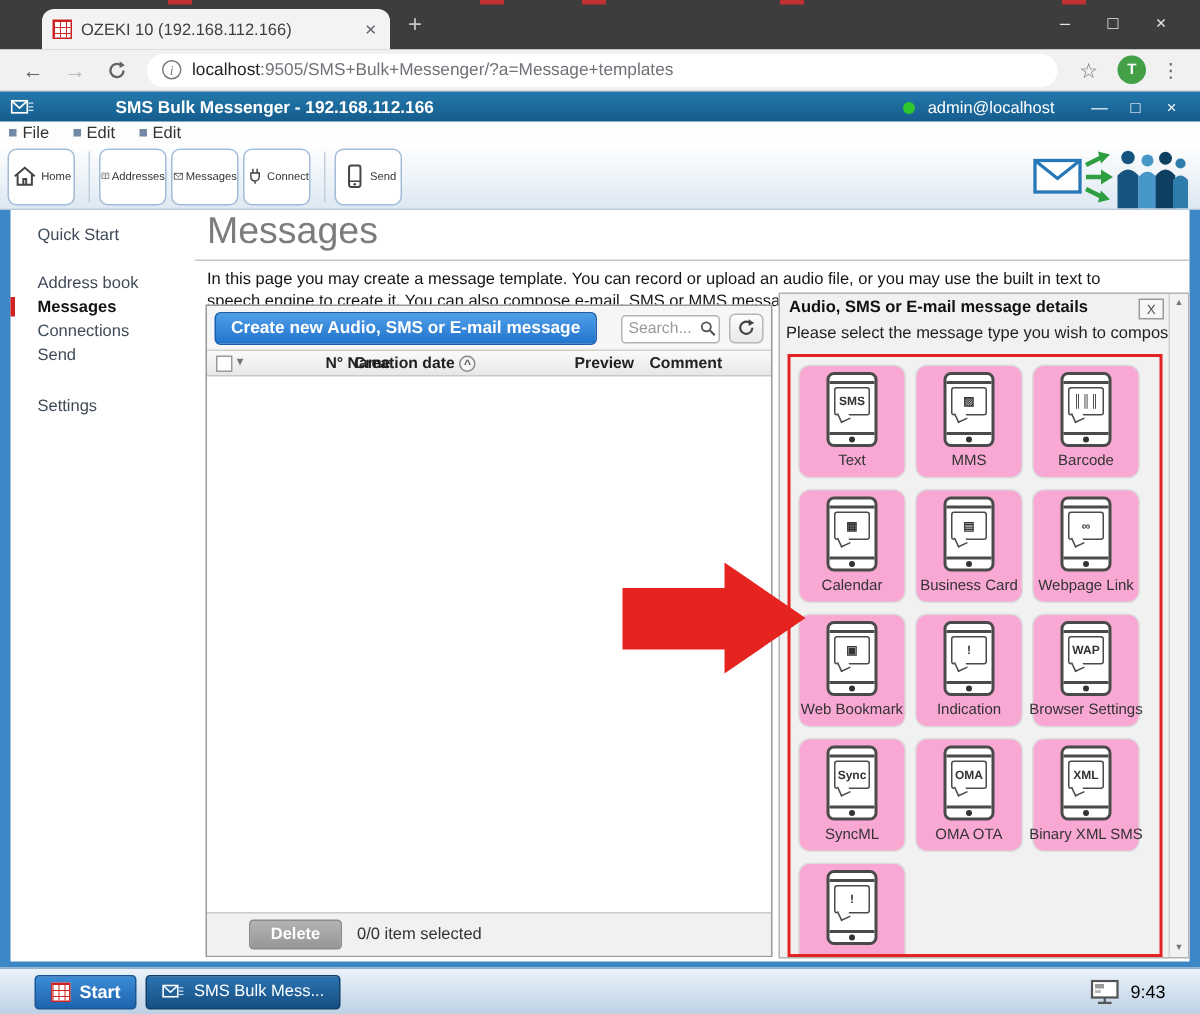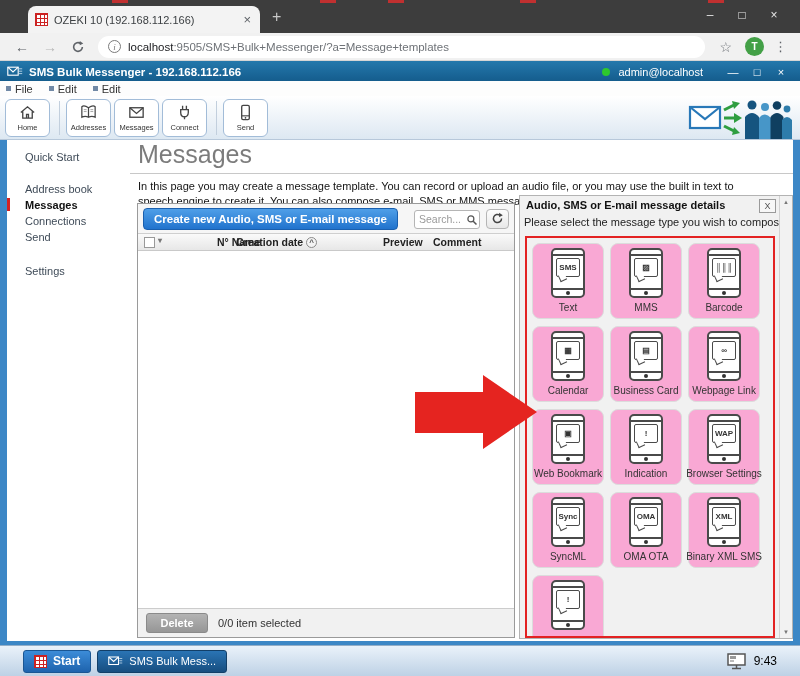--- a/index.html
+++ b/index.html
@@ -35,39 +35,39 @@
   .url-host { color:#202124; }
   .url-rest { color:#6e7277; }
   .star-ic { color:#6e7277; font-size:14px; margin:0 8px; }
   .avatar { width:19px; height:19px; border-radius:50%; background:#43a047; color:#fff; font-size:10px;
             font-weight:bold; display:flex; align-items:center; justify-content:center; margin:0 5px; }
   .dots-ic { color:#5f6368; font-size:13px; margin:0 5px; }
 
   
   .titlebar { position:absolute; top:61px; left:0; right:0; height:22px;
               background:linear-gradient(#2478ac,#135a8a); color:#fff; display:flex; align-items:center;
-              padding:0 7px; font-size:11.5px; }
+              padding:0 7px; font-size:11.5px;gap:48px; }
   .titlebar .t-title { font-weight:bold; margin-left:6px; }
   .t-right { margin-left:auto; display:flex; align-items:center; gap:8px; font-size:11px; }
   .status-dot { width:8px; height:8px; border-radius:50%; background:#2ec82e; }
   .t-ctl { display:flex; gap:0; margin-left:10px; }
   .t-ctl span { width:24px; text-align:center; font-size:11px; }
 
   
   .menubar { position:absolute; top:81px; left:0; right:0; height:15px; background:#fdfdfd;
              display:flex; align-items:center; gap:16px; padding-left:6px; font-size:11px; color:#333; }
   .menu-item { display:flex; align-items:center; }
   .menu-item::before { content:""; width:5px; height:5px; background:#7189a6; margin-right:4px; }
 
   
   .toolbar { position:absolute; top:96px; left:0; right:0; height:44px;
              background:linear-gradient(#ffffff,#dde8f2); border-bottom:1px solid #b7c8da;
              display:flex; align-items:center; padding-left:5px; }
   .tbtn { width:45px; height:38px; background:#fff; border:1px solid #a2bcd8; border-radius:6px;
-          margin-right:3px; display:flex; flex-direction:column; align-items:center; justify-content:center;
+          margin-right:3px; display:flex; flex-direction:row; align-items:center; justify-content:center;
           font-size:7.5px; color:#333; gap:1px; }
   .tsep { width:1px; height:34px; background:#c2cfdd; margin:0 6px; }
   .ozeki-logo { position:absolute; right:8px; top:1px; }
 
   
   .main { position:absolute; top:140px; left:0; right:0; height:505px; background:#3c87c6; }
   .sidebar { position:absolute; left:7px; top:0; bottom:4px; width:123px; background:#fff;
              padding-top:9px; font-size:11px; color:#3f4b58; }
   .side-item { position:relative; padding:2px 4px 2px 18px; line-height:12px; }
   .side-group { margin-top:16px; }
@@ -102,21 +102,21 @@
   .hdr-caret { position:absolute; left:20px; top:2px; font-size:8px; color:#777; }
   .col-name { position:absolute; left:35px; top:2px;padding-left:44px; }
   .col-date { position:absolute; left:98px; top:2px; display:flex; align-items:center; }
   .sort-ic { width:11px; height:11px; border:1px solid #8a8a8a; border-radius:50%;
              background:#f4f4f4; color:#555; font-size:8px; line-height:9px; text-align:center; margin-left:3px; }
   .sort-ic::after { content:"^"; }
   .col-preview { position:absolute; left:231px; top:2px;padding-left:14px; }
   .col-comment { position:absolute; left:295px; top:2px; }
   .lp-body { flex:1; background:#fff; }
   .lp-foot { height:29px; background:#f1f1f1; border-top:1px solid #cccccc; display:flex; align-items:center;
-             padding-left:8px; font-size:11px; color:#333; flex:none; }
+             padding-left:28px; font-size:11px; color:#333; flex:none; }
   .delete-btn { width:62px; height:20px; background:linear-gradient(#b3b3b3,#969696); border:1px solid #8a8a8a;
                 border-radius:3px; color:#fff; font-weight:bold; font-size:11px; margin-right:10px;
                 display:flex; align-items:center; justify-content:center; }
 
   
   .details-panel { position:absolute; right:0; width:274px; top:55px; bottom:2px; border:1px solid #b3b3b3;
                    background:#f1f1f1; overflow:hidden; }
   .dp-scroll { position:absolute; right:0; top:0; bottom:0; width:13px; background:#f2f2f2;
                border-left:1px solid #d2d2d2; }
   .dp-scroll .s-up, .dp-scroll .s-dn { position:absolute; left:0; right:0; height:12px; text-align:center;

